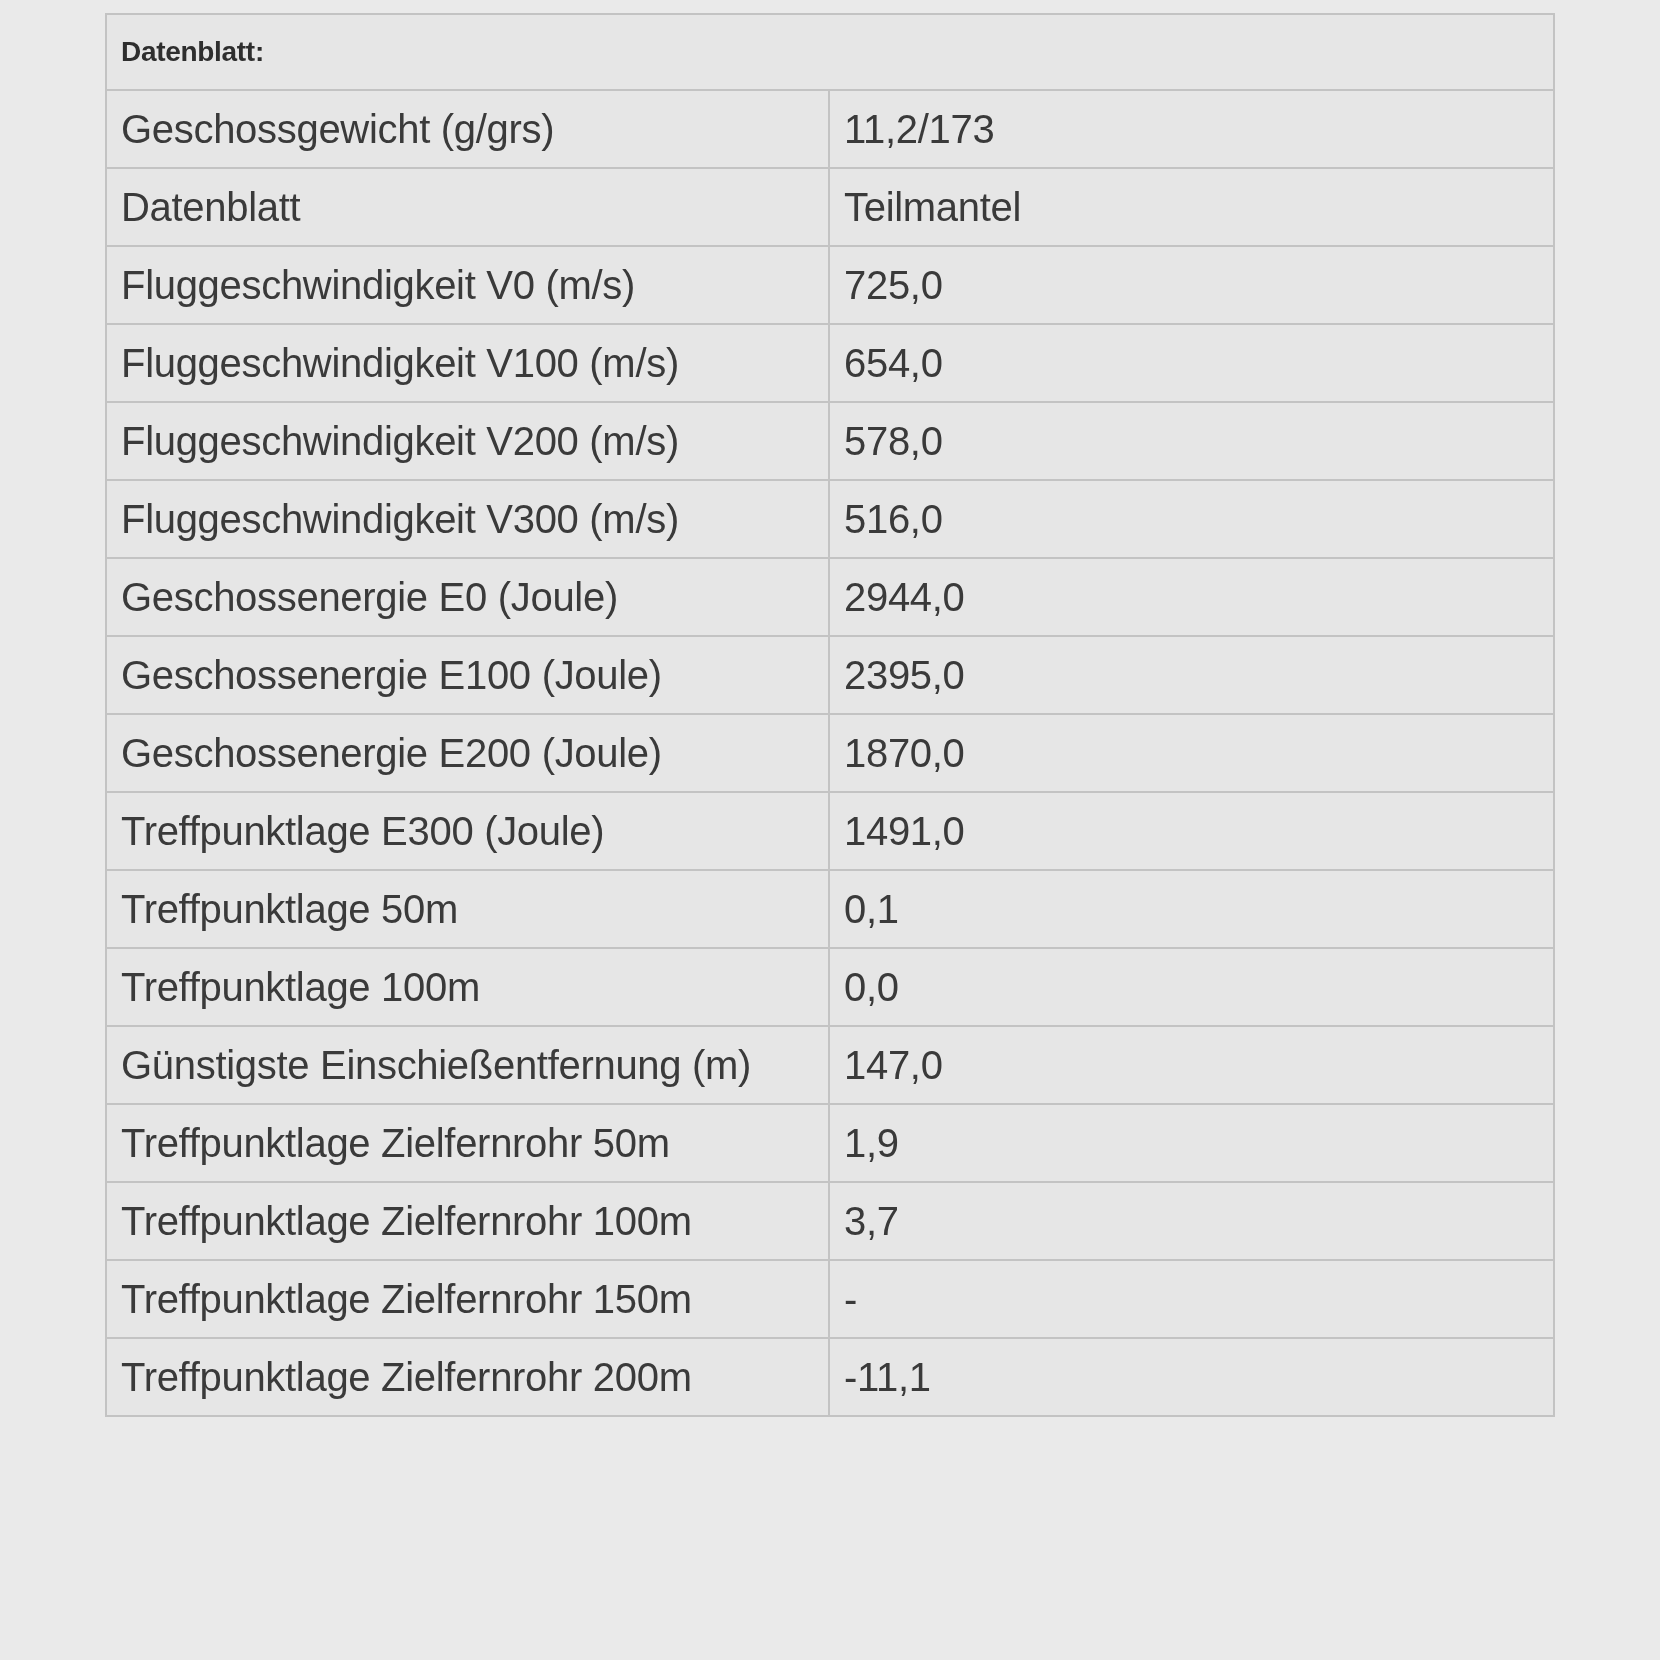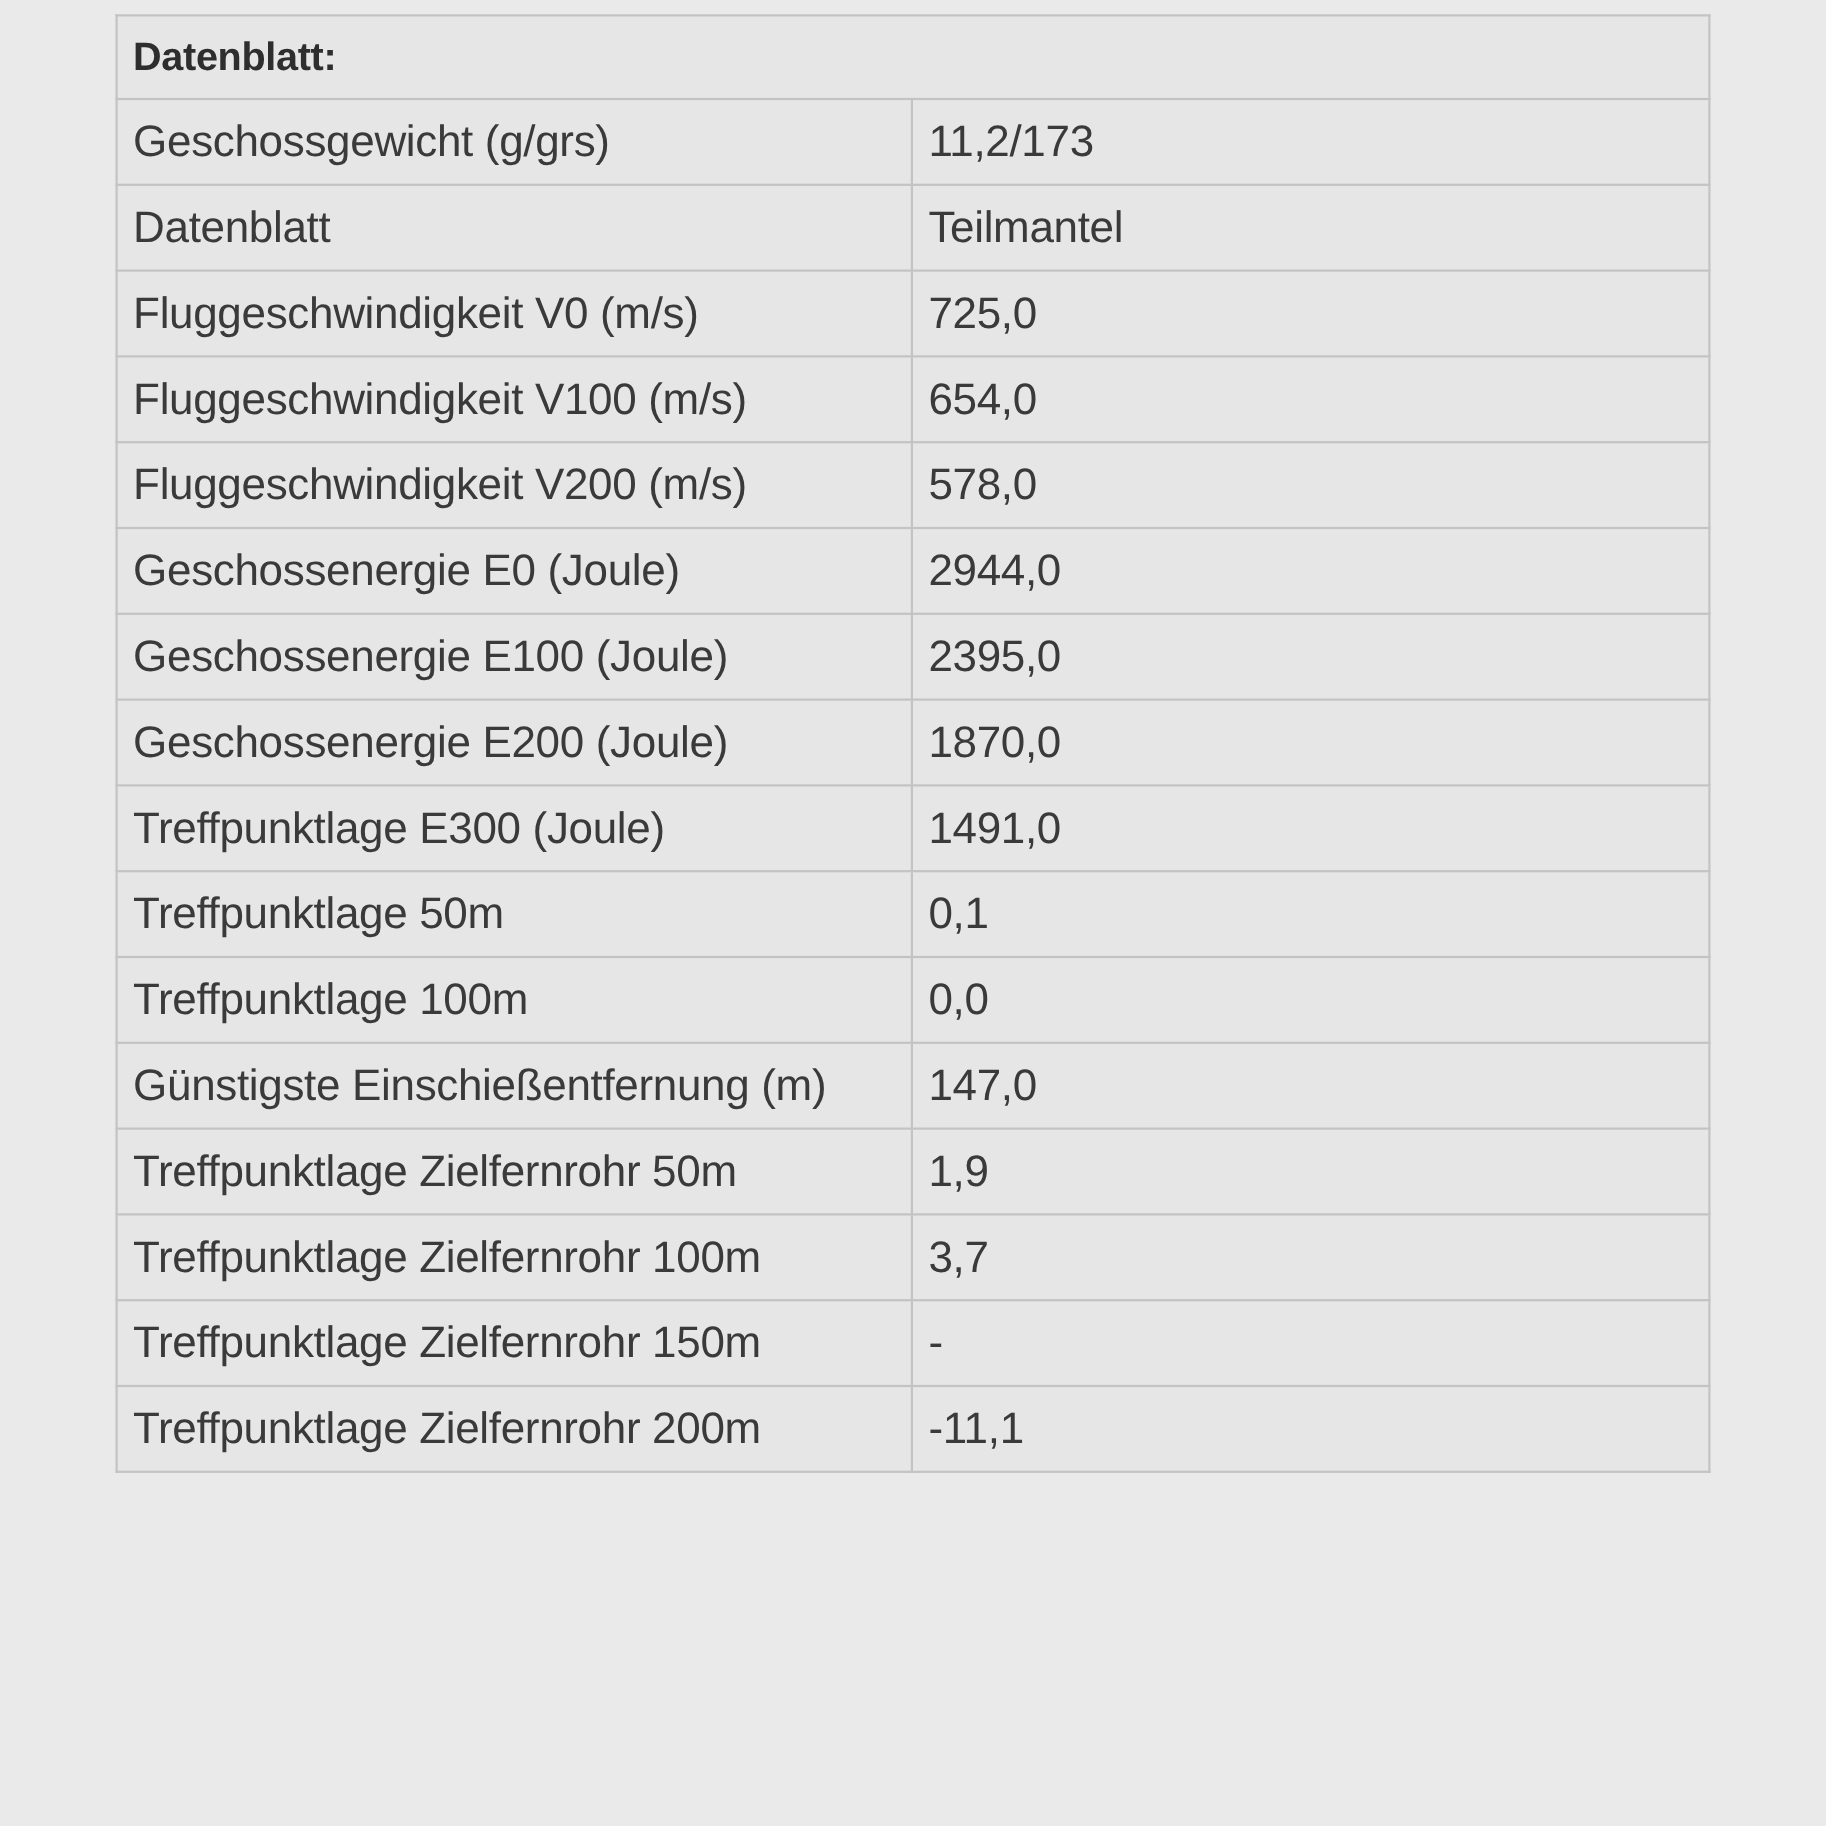--- a/index.html
+++ b/index.html
@@ -38,21 +38,21 @@
     padding: 0 10px 0 14px;
     height: 78px;
     overflow: hidden;
     white-space: nowrap;
   }
 
   table.datasheet th.title-cell {
     font-weight: bold;
     color: #2e2e2e;
     height: 76px;
-    font-size: 36px;
+    font-size: 28px;
   }
 
   col.label-col  { width: 723px; }
   col.value-col  { width: 725px; }
 </style>
 </head>
 <body>
 
 <div class="datasheet-wrap">
   <table class="datasheet">
@@ -85,20 +85,24 @@
   <tr>
     <td>Fluggeschwindigkeit V100 (m/s)</td>
     <td>654,0</td>
   </tr>
 
   <tr>
     <td>Fluggeschwindigkeit V200 (m/s)</td>
     <td>578,0</td>
   </tr>
 
+  <tr>
+    <td>Fluggeschwindigkeit V300 (m/s)</td>
+    <td>516,0</td>
+  </tr>
 
   <tr>
     <td>Geschossenergie E0 (Joule)</td>
     <td>2944,0</td>
   </tr>
 
   <tr>
     <td>Geschossenergie E100 (Joule)</td>
     <td>2395,0</td>
   </tr>

